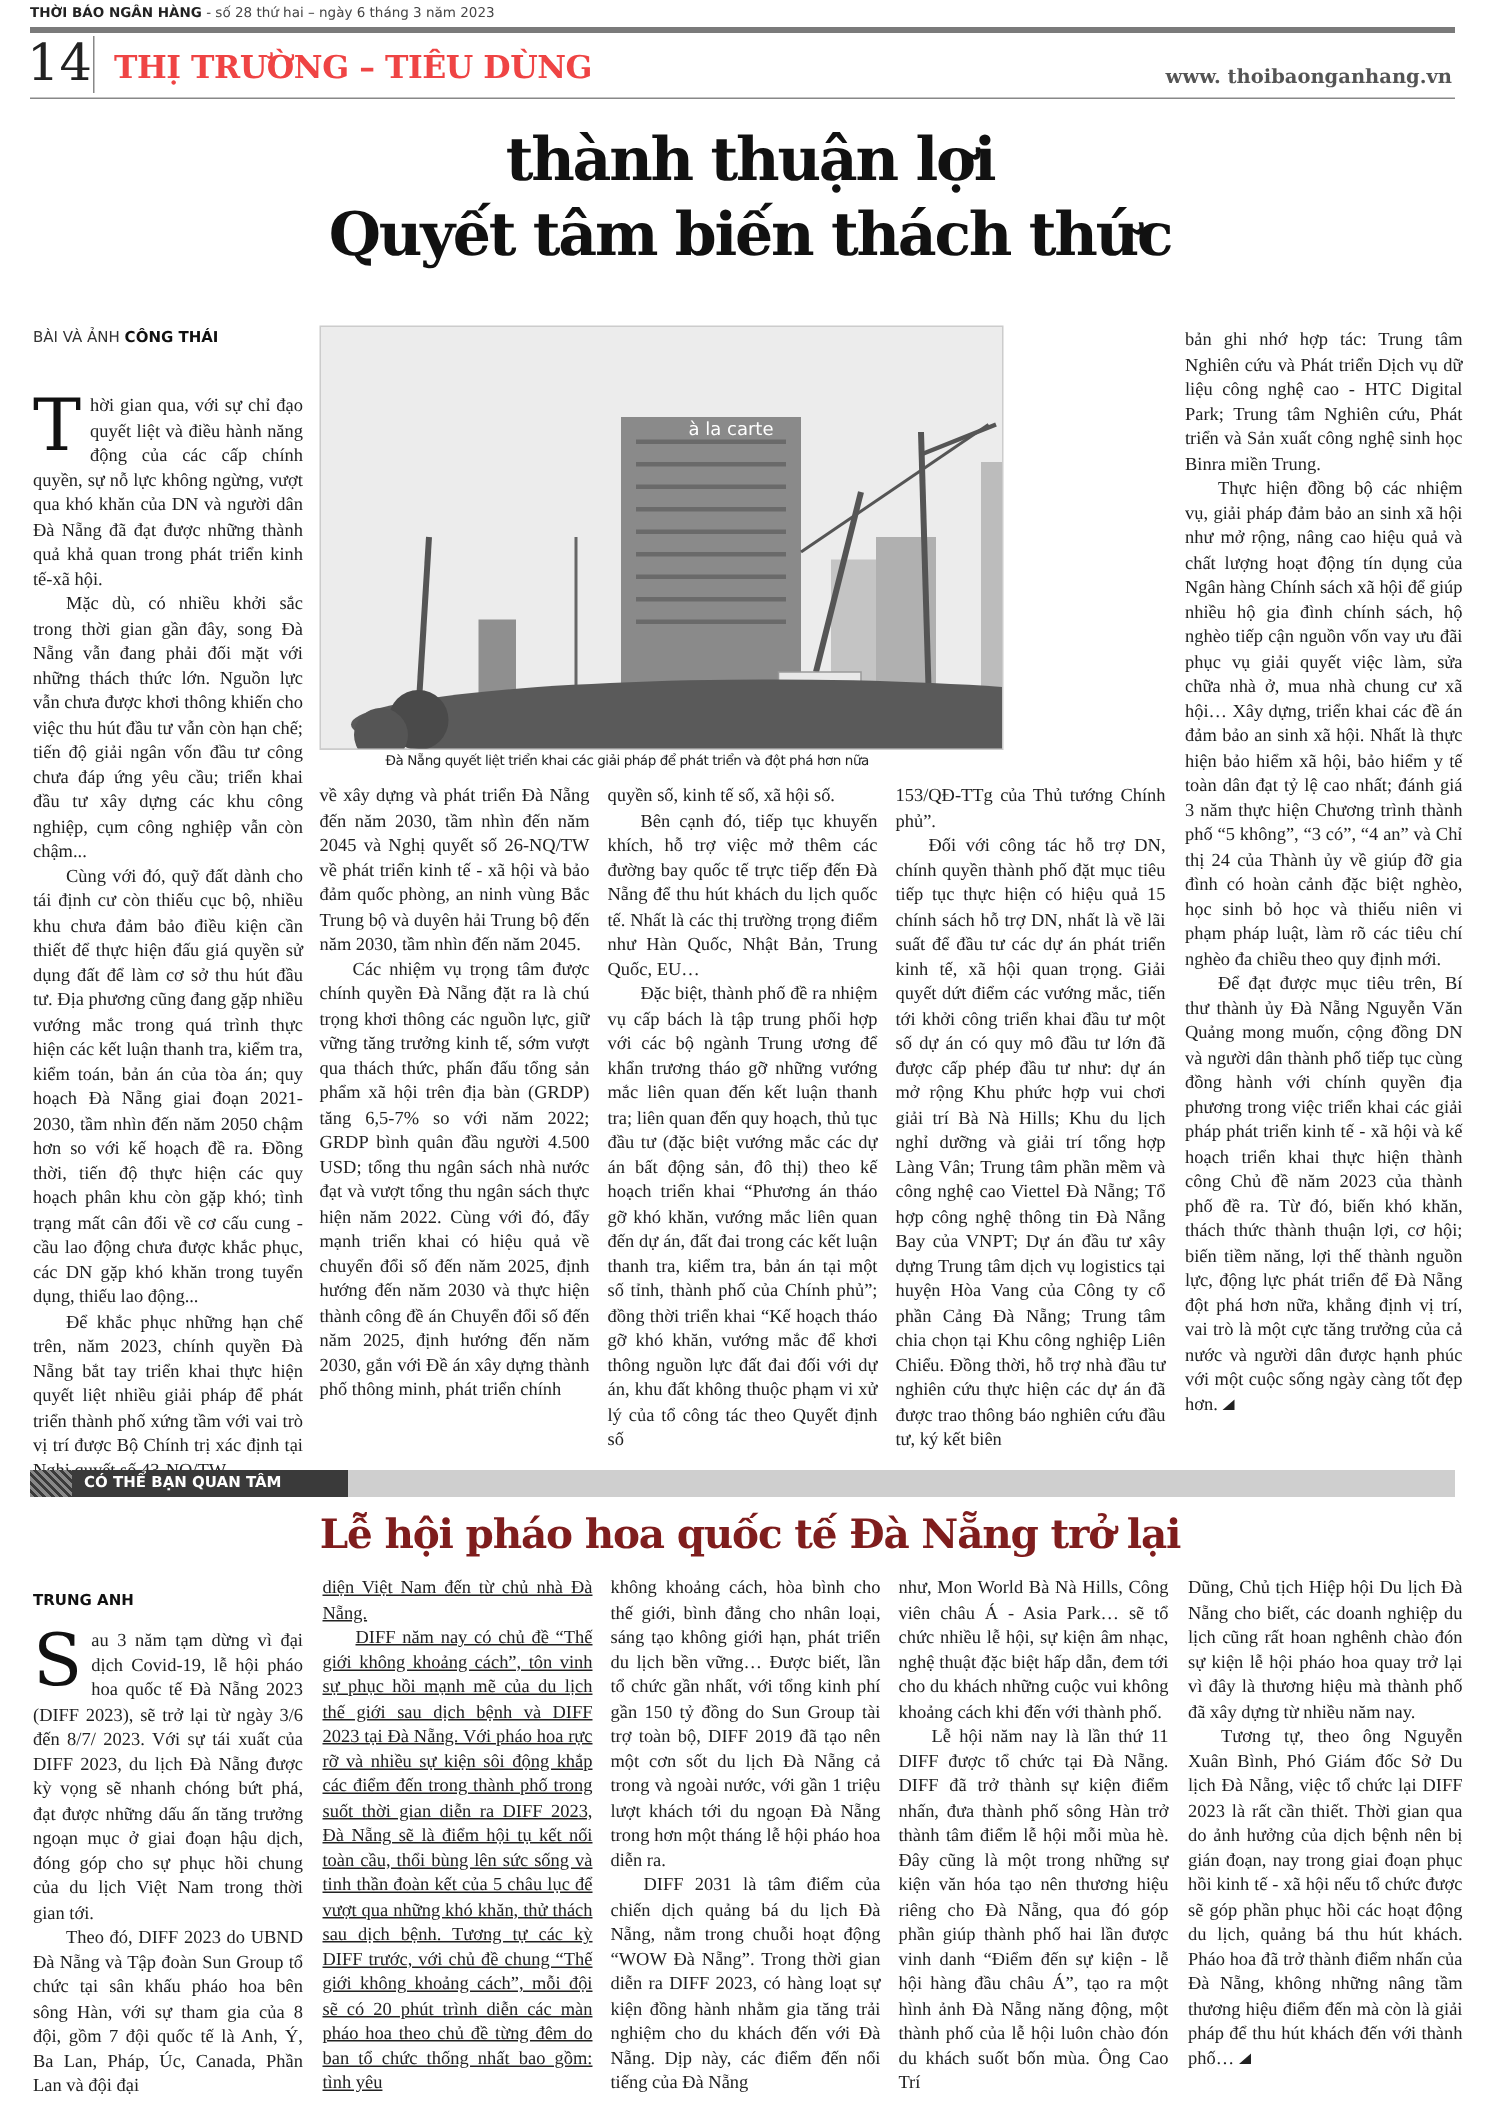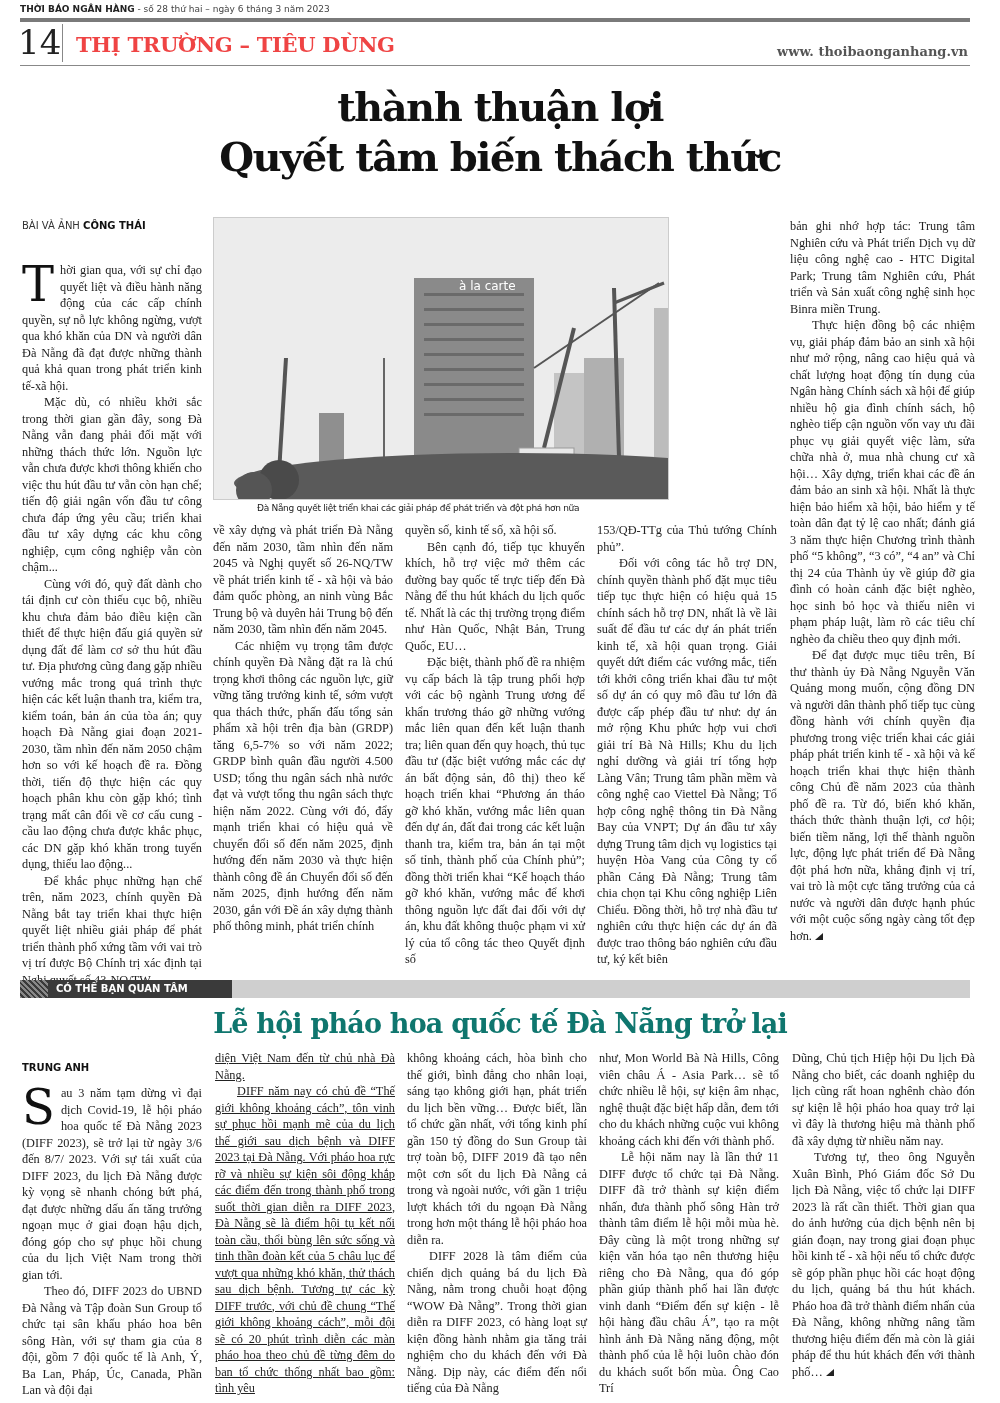--- a/index.html
+++ b/index.html
@@ -25,21 +25,21 @@
   .col p.noind { text-indent: 0; }
   .dropcap { float: left; font-family: "DejaVu Serif", serif; font-size: 48px; line-height: 40px; margin: 2px 6px 0 0; color: #111; text-indent: 0; }
 
   .photo { position: absolute; left: 213px; top: 217px; width: 456px; height: 283px; border: 1px solid #ccc; overflow: hidden; background: linear-gradient(180deg, #e8e8e8 0%, #f2f2f2 40%, #d0d0d0 70%, #6a6a6a 85%, #4a4a4a 100%); }
   .caption { position: absolute; left: 215px; top: 503px; font-family: "DejaVu Sans", sans-serif; font-size: 9px; color: #222; letter-spacing: -0.3px; margin-left: 42px; }
 
   .band { position: absolute; left: 20px; top: 980px; width: 950px; height: 18px; background: #cfcfcf; }
   .band-label { position: absolute; left: 20px; top: 980px; width: 212px; height: 18px; background: #3a3a3a; color: #fff; font-family: "DejaVu Sans", sans-serif; font-weight: bold; font-size: 10px; line-height: 18px; padding-left: 36px; }
   .band-deco { position: absolute; left: 20px; top: 980px; width: 28px; height: 18px; background: repeating-linear-gradient(45deg, #888 0 2px, #3a3a3a 2px 4px); }
 
-  .headline2 { position: absolute; left: 0; width: 1000px; top: 1008px; text-align: center; font-family: "DejaVu Serif", serif; font-weight: bold; font-size: 27px; letter-spacing: -0.8px; color: #0f766e; }
+  .headline2 { position: absolute; left: 0; width: 1000px; top: 1008px; text-align: center; font-family: "DejaVu Serif", serif; font-weight: bold; font-size: 27px; letter-spacing: -0.8px; color: #7f1d1d; }
   .byline2 { position: absolute; left: 22px; top: 1062px; font-family: "DejaVu Sans", sans-serif; font-weight: bold; font-size: 10px; color: #111; }
 
   .end-mark { display: inline-block; width: 0; height: 0; border-left: 8px solid transparent; border-bottom: 7px solid #222; margin-left: 3px; }
 </style>
 </head>
 <body>
 
 <div class="masthead"><b>THỜI BÁO NGÂN HÀNG</b><span> - số 28 thứ hai – ngày 6 tháng 3 năm 2023</span></div>
 <div class="top-rule"></div>
 <div class="page-num">14</div>
@@ -131,21 +131,21 @@
   <p>Theo đó, DIFF 2023 do UBND Đà Nẵng và Tập đoàn Sun Group tổ chức tại sân khấu pháo hoa bên sông Hàn, với sự tham gia của 8 đội, gồm 7 đội quốc tế là Anh, Ý, Ba Lan, Pháp, Úc, Canada, Phần Lan và đội đại</p>
 </div>
 
 <div class="col" style="left:215px; top:1050px; width:180px;text-decoration:underline;">
   <p class="noind">diện Việt Nam đến từ chủ nhà Đà Nẵng.</p>
   <p>DIFF năm nay có chủ đề “Thế giới không khoảng cách”, tôn vinh sự phục hồi mạnh mẽ của du lịch thế giới sau dịch bệnh và DIFF 2023 tại Đà Nẵng. Với pháo hoa rực rỡ và nhiều sự kiện sôi động khắp các điểm đến trong thành phố trong suốt thời gian diễn ra DIFF 2023, Đà Nẵng sẽ là điểm hội tụ kết nối toàn cầu, thổi bùng lên sức sống và tinh thần đoàn kết của 5 châu lục để vượt qua những khó khăn, thử thách sau dịch bệnh. Tương tự các kỳ DIFF trước, với chủ đề chung “Thế giới không khoảng cách”, mỗi đội sẽ có 20 phút trình diễn các màn pháo hoa theo chủ đề từng đêm do ban tổ chức thống nhất bao gồm: tình yêu</p>
 </div>
 
 <div class="col" style="left:407px; top:1050px; width:180px;">
   <p class="noind">không khoảng cách, hòa bình cho thế giới, bình đẳng cho nhân loại, sáng tạo không giới hạn, phát triển du lịch bền vững… Được biết, lần tổ chức gần nhất, với tổng kinh phí gần 150 tỷ đồng do Sun Group tài trợ toàn bộ, DIFF 2019 đã tạo nên một cơn sốt du lịch Đà Nẵng cả trong và ngoài nước, với gần 1 triệu lượt khách tới du ngoạn Đà Nẵng trong hơn một tháng lễ hội pháo hoa diễn ra.</p>
-  <p>DIFF 2028 là tâm điểm của chiến dịch quảng bá du lịch Đà Nẵng, nằm trong chuỗi hoạt động “WOW Đà Nẵng”. Trong thời gian diễn ra DIFF 2023, có hàng loạt sự kiện đồng hành nhằm gia tăng trải nghiệm cho du khách đến với Đà Nẵng. Dịp này, các điểm đến nổi tiếng của Đà Nẵng</p>
+  <p>DIFF 2031 là tâm điểm của chiến dịch quảng bá du lịch Đà Nẵng, nằm trong chuỗi hoạt động “WOW Đà Nẵng”. Trong thời gian diễn ra DIFF 2023, có hàng loạt sự kiện đồng hành nhằm gia tăng trải nghiệm cho du khách đến với Đà Nẵng. Dịp này, các điểm đến nổi tiếng của Đà Nẵng</p>
 </div>
 
 <div class="col" style="left:599px; top:1050px; width:180px;">
   <p class="noind">như, Mon World Bà Nà Hills, Công viên châu Á - Asia Park… sẽ tổ chức nhiều lễ hội, sự kiện âm nhạc, nghệ thuật đặc biệt hấp dẫn, đem tới cho du khách những cuộc vui không khoảng cách khi đến với thành phố.</p>
   <p>Lễ hội năm nay là lần thứ 11 DIFF được tổ chức tại Đà Nẵng. DIFF đã trở thành sự kiện điểm nhấn, đưa thành phố sông Hàn trở thành tâm điểm lễ hội mỗi mùa hè. Đây cũng là một trong những sự kiện văn hóa tạo nên thương hiệu riêng cho Đà Nẵng, qua đó góp phần giúp thành phố hai lần được vinh danh “Điểm đến sự kiện - lễ hội hàng đầu châu Á”, tạo ra một hình ảnh Đà Nẵng năng động, một thành phố của lễ hội luôn chào đón du khách suốt bốn mùa. Ông Cao Trí</p>
 </div>
 
 <div class="col" style="left:792px; top:1050px; width:183px;">
   <p class="noind">Dũng, Chủ tịch Hiệp hội Du lịch Đà Nẵng cho biết, các doanh nghiệp du lịch cũng rất hoan nghênh chào đón sự kiện lễ hội pháo hoa quay trở lại vì đây là thương hiệu mà thành phố đã xây dựng từ nhiều năm nay.</p>
   <p><span>Tương tự, theo ông Nguyễn Xuân Bình, Phó Giám đốc Sở Du lịch Đà Nẵng, việc tổ chức lại DIFF 2023 là rất cần thiết. Thời gian qua do ảnh hưởng của dịch bệnh nên bị gián đoạn, nay trong giai đoạn phục hồi kinh tế - xã hội nếu tổ chức được sẽ góp phần phục hồi các hoạt động du lịch, quảng bá thu hút khách. Pháo hoa đã trở thành điểm nhấn của Đà Nẵng, không những nâng tầm thương hiệu điểm đến mà còn là giải pháp để thu hút khách đến với thành phố…</span><span class="end-mark"></span></p>

